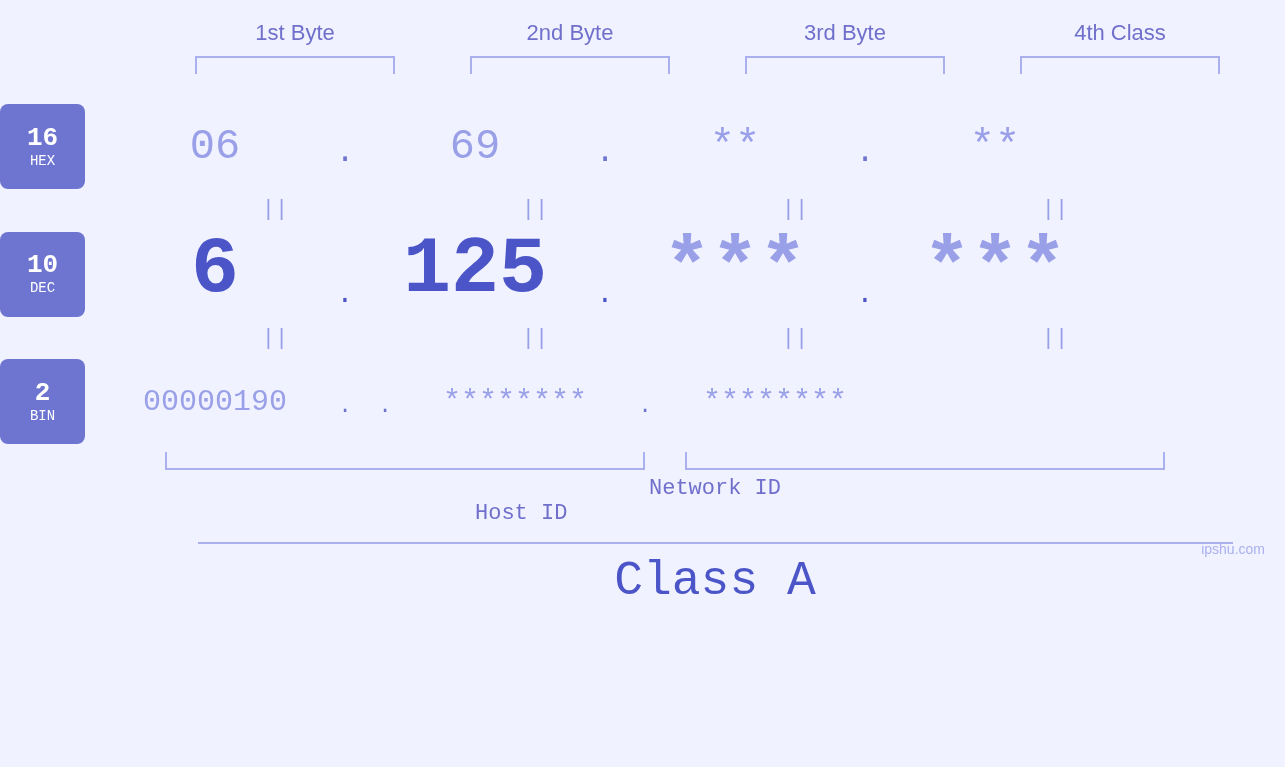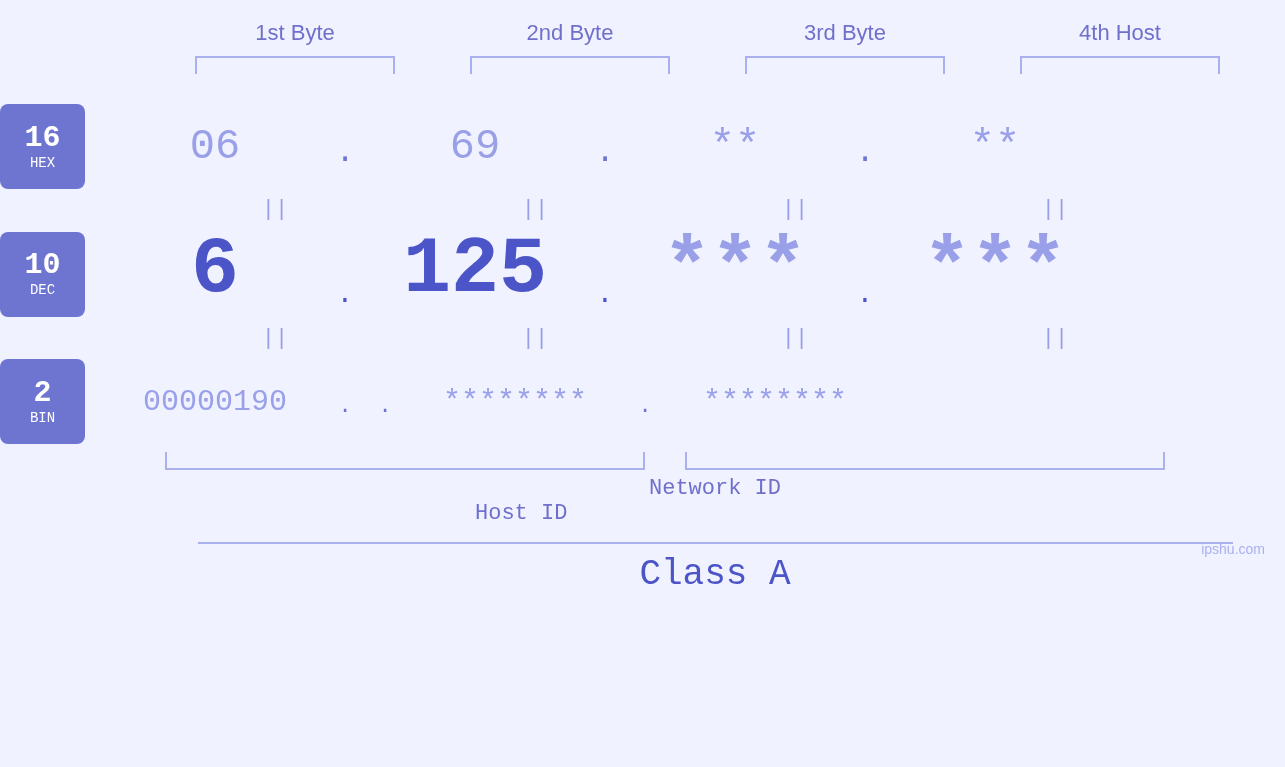--- a/index.html
+++ b/index.html
@@ -73,21 +73,21 @@
       display: flex;
       flex-direction: column;
       align-items: center;
       justify-content: center;
       color: white;
       flex-shrink: 0;
       margin-right: 20px;
     }
 
     .badge-number {
-      font-size: 30px;
+      font-size: 26px;
       font-weight: bold;
       line-height: 1;
     }
 
     .badge-label {
       font-size: 14px;
       font-weight: normal;
       margin-top: 2px;
     }
 
@@ -229,21 +229,21 @@
       border-right: 2px solid #aab0ee;
       margin-top: 16px;
     }
 
     
     .class-label {
       text-align: center;
       width: 1035px;
       margin-left: 145px;
       color: #4b55c8;
-      font-size: 36px;
+      font-size: 48px;
       font-family: 'Courier New', Courier, monospace;
       margin-top: 10px;
     }
 
     
     .watermark {
       position: absolute;
       bottom: 16px;
       right: 20px;
       color: #aab0ee;
@@ -253,21 +253,21 @@
   </style>
 </head>
 <body>
 
 <div class="container">
 
   <div class="byte-headers">
     <div class="byte-label">1st Byte</div>
     <div class="byte-label">2nd Byte</div>
     <div class="byte-label">3rd Byte</div>
-    <div class="byte-label">4th Host</div>
+    <div class="byte-label">4th Class</div>
   </div>
 
   <div class="bracket-row">
     <div class="bracket"></div>
     <div class="bracket"></div>
     <div class="bracket"></div>
     <div class="bracket"></div>
   </div>
 
   <div class="value-row">

